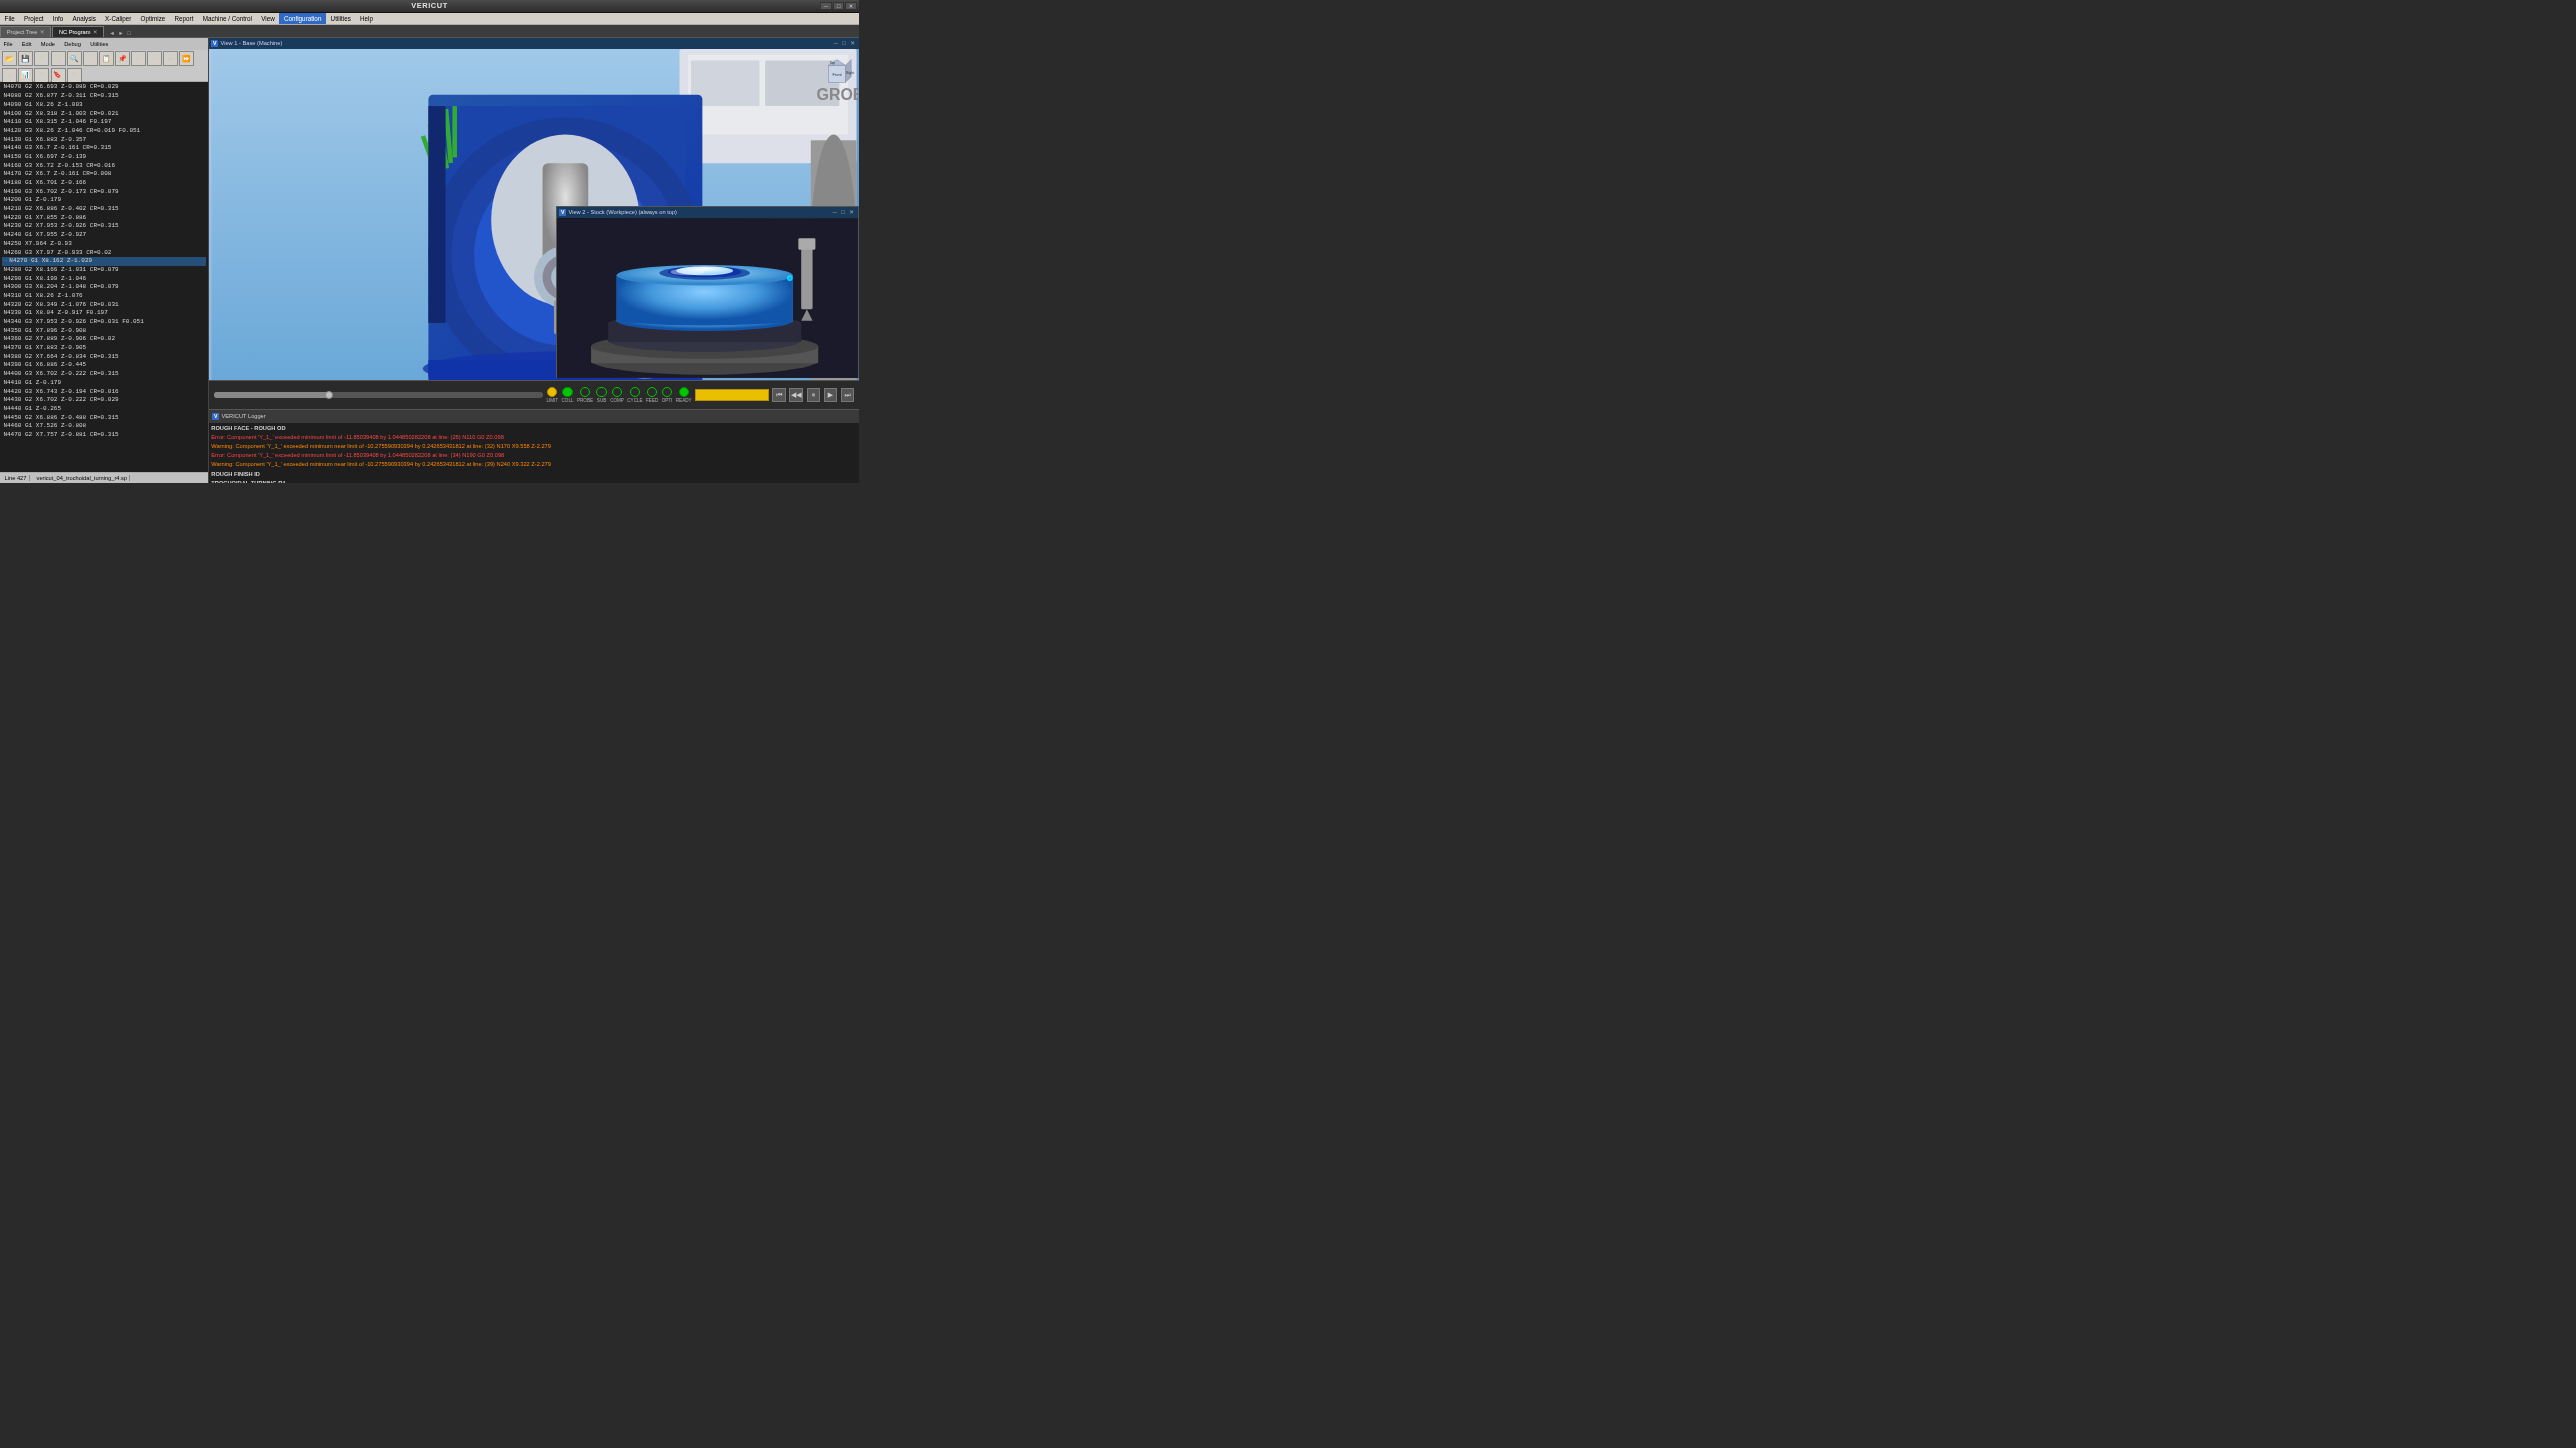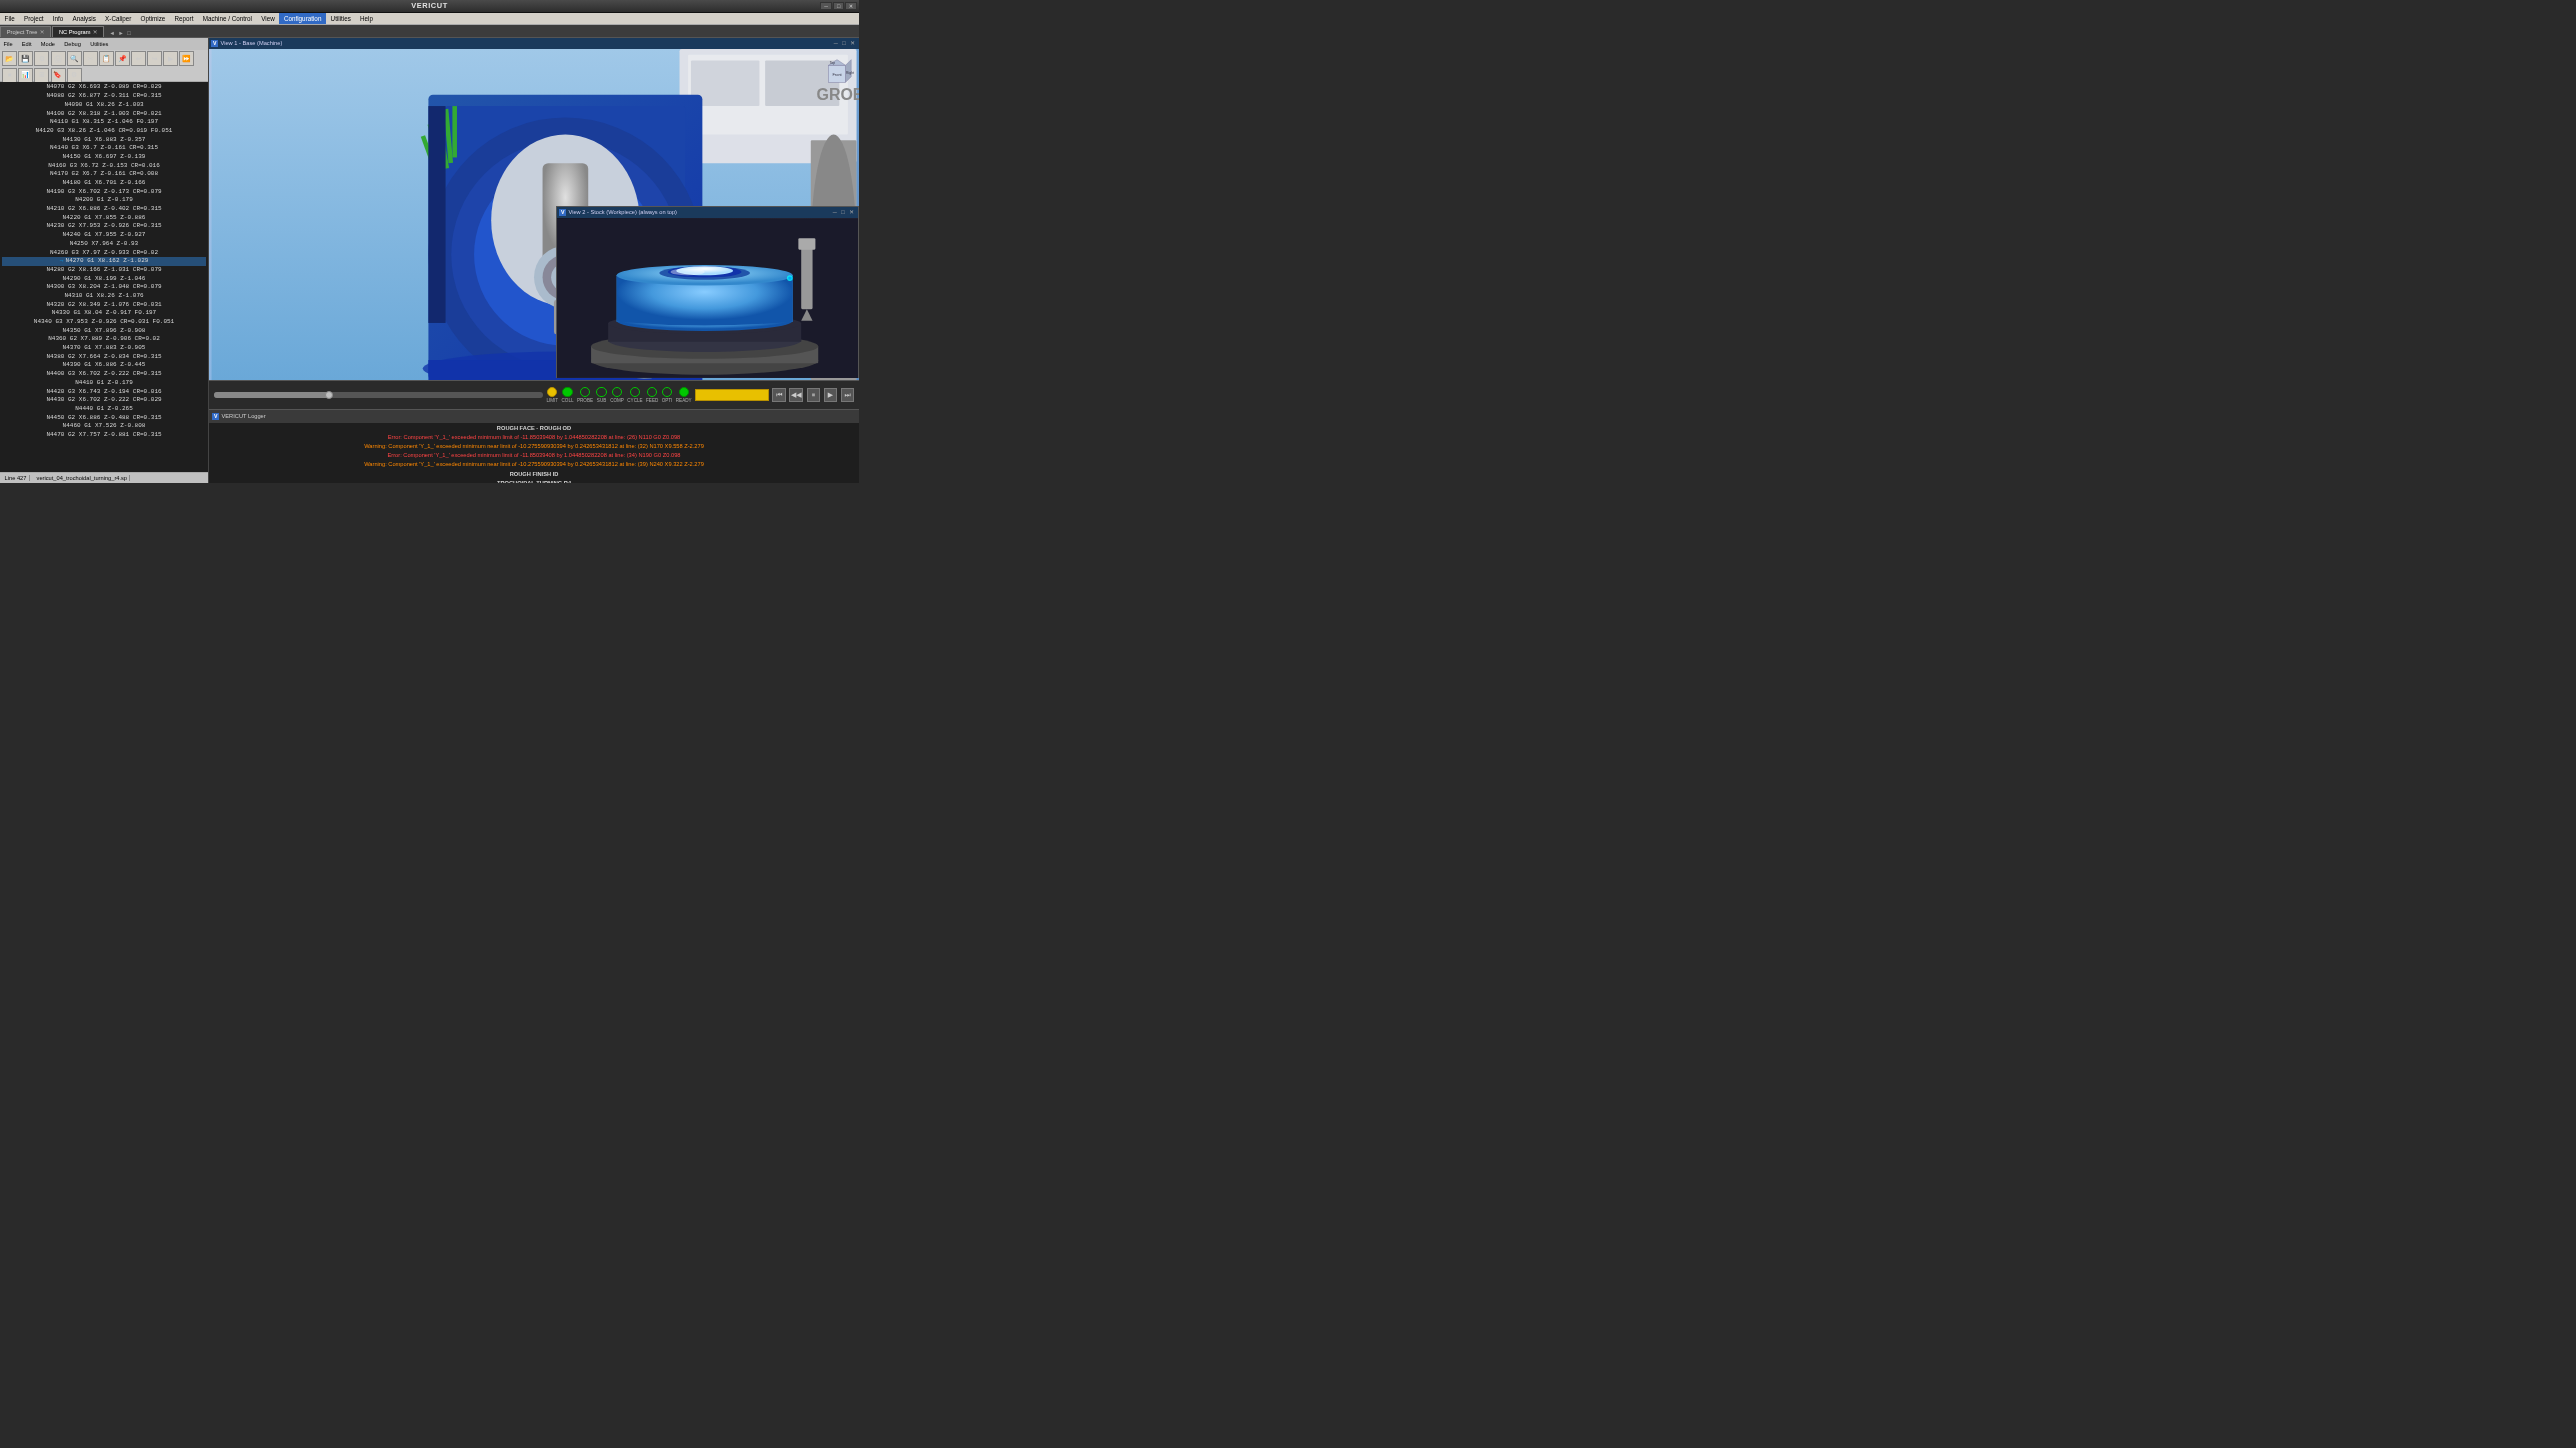--- a/index.html
+++ b/index.html
@@ -73,21 +73,20 @@
     .menu-item.active {
       background: #316ac5;
       color: #fff;
     }
 
     
     #main-container {
       display: flex;
       flex-direction: column;
       height: calc(483px - 25px);
-      text-align: center;
     }
 
     
     #tab-bar {
       height: 12.6px;
       background: #3c3c3c;
       display: flex;
       align-items: flex-end;
       border-bottom: 0.6px solid #555;
     }

